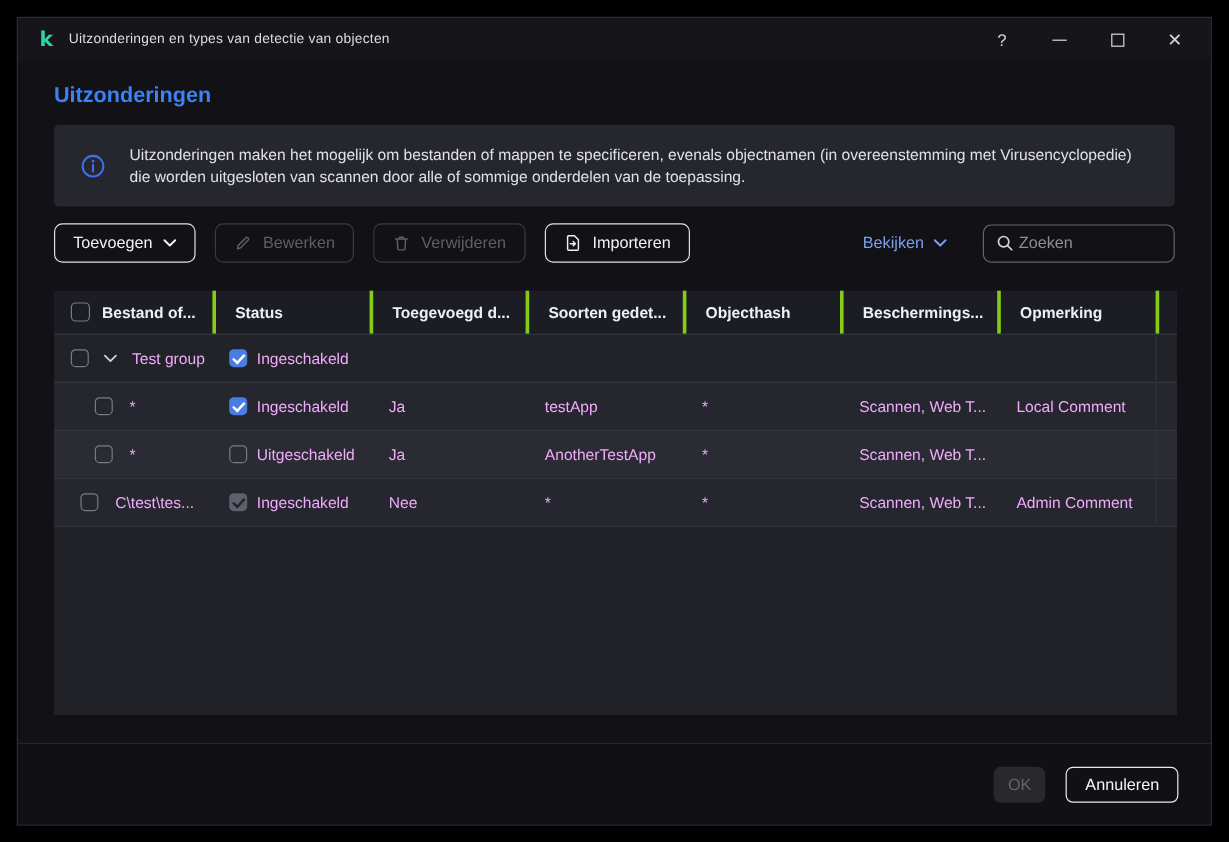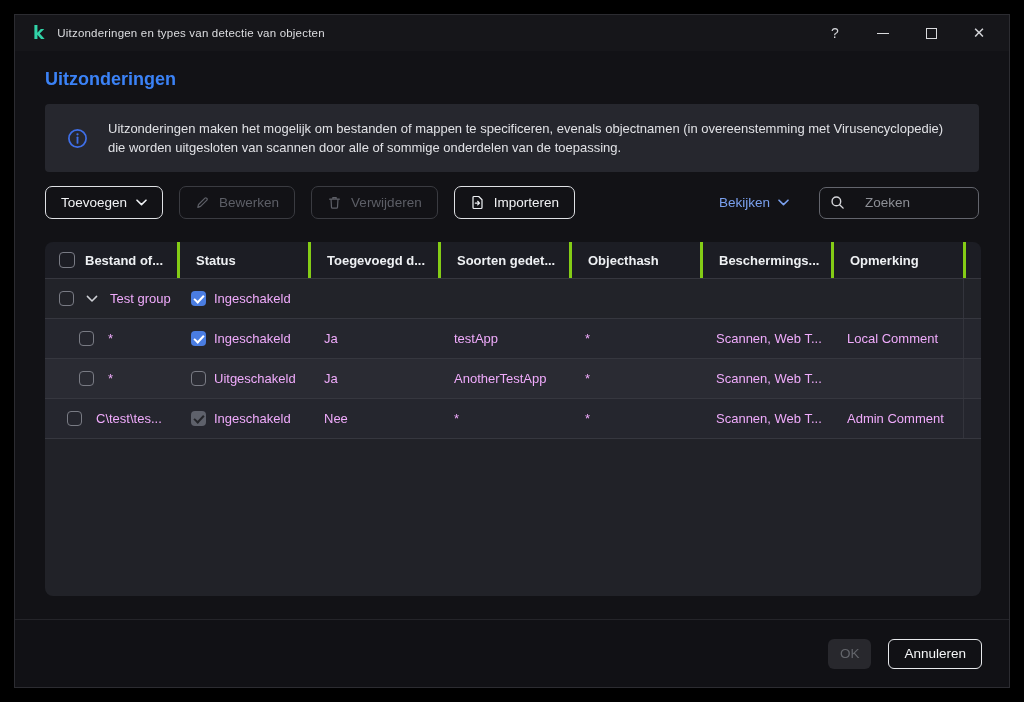--- a/index.html
+++ b/index.html
@@ -29,26 +29,26 @@
   .btn {
     height:33px; border-radius:7px; border:1.3px solid #dfe1e5; background:transparent;
     color:#f1f2f4; font-size:13.5px; font-family:inherit; display:flex; align-items:center; gap:9px;
     padding:0 15px; cursor:pointer; white-space:nowrap;
   }
   .btn.disabled { border-color:#3a3b41; color:#5d5f67; cursor:default; }
   .btn svg { flex:none; }
   .view-link { margin-left:auto; display:flex; align-items:center; gap:8px; color:#7aa0ee; font-size:13.5px; cursor:pointer; }
   .search {
     width:160px; height:32px; border:1.3px solid #63656d; border-radius:7px;
-    display:flex; align-items:center; padding:0 10px; gap:20px; margin-left:14px; background:transparent;
+    display:flex; align-items:center; padding:0 10px; gap:4px; margin-left:14px; background:transparent;
   }
   .search input { background:transparent; border:none; outline:none; color:#e7e8eb; font-size:13.5px; width:110px; font-family:inherit; }
   .search input::placeholder { color:#8d8f96; }
   
-  .table { width:936px; border-radius:8px; overflow:hidden; }
+  .table { width:936px; border-radius:0; overflow:hidden; }
   .trow { display:grid; grid-template-columns:132px 131px 130px 131px 131px 131px 132px 1fr; }
   .cell { display:flex; align-items:center; padding-left:16px; font-size:13px; color:#f0abfc; white-space:nowrap; overflow:hidden; }
   .thead { height:36px; background:#1c1d24; }
   .thead .cell { font-weight:700; color:#eef0f3; font-size:13px; padding-left:16px; }
   .thead .cell + .cell { border-left:3px solid #84cc16; }
   .thead .c-file { padding-left:14px; gap:10px; }
   .row { height:40px; border-top:1px solid #36373f; }
   .row:first-of-type { border-top:none; }
   .row .c-last { border-left:1px solid #33343c; }
   .bg-a { background:#222329; }

